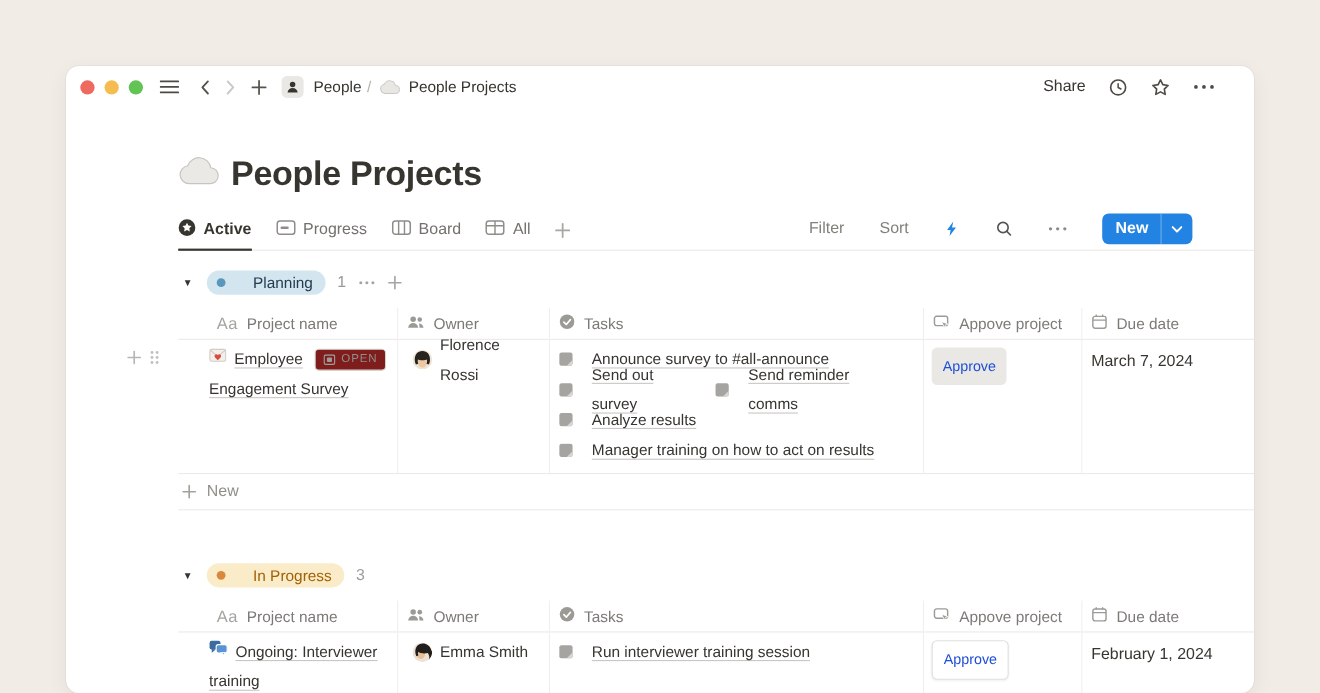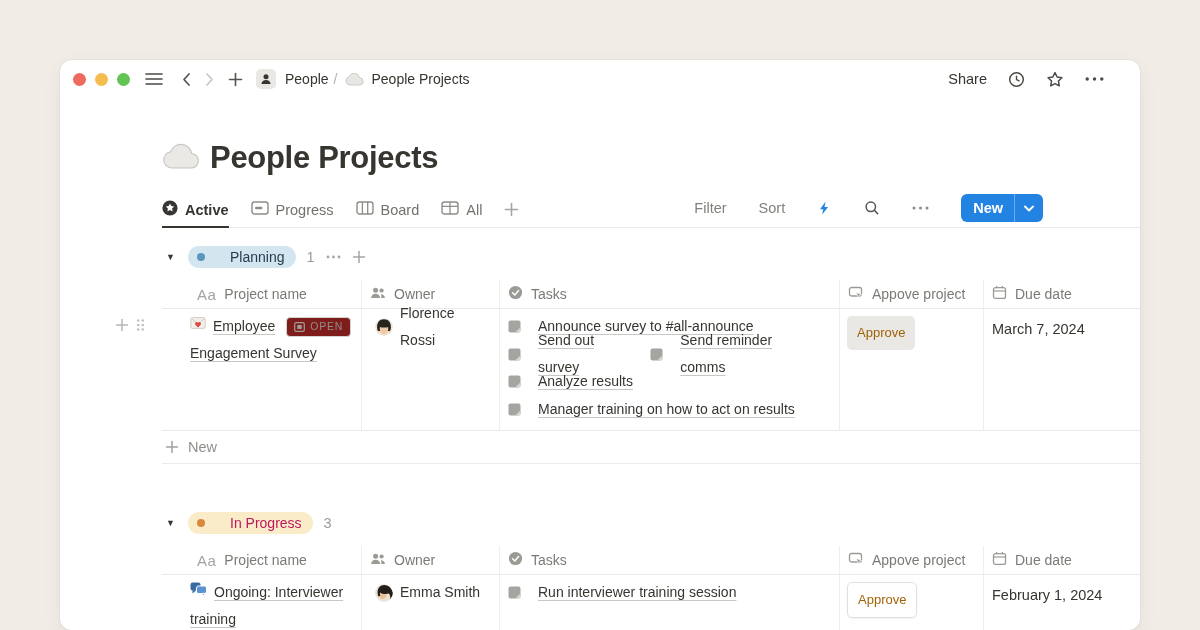--- a/index.html
+++ b/index.html
@@ -36,35 +36,35 @@
   .page-title { margin-top:42px; display:flex; align-items:center; gap:11px; }
   .page-title .txt { font-size:31px; font-weight:700; letter-spacing:-.3px; color:#37352f; }
   
   .view-bar { margin-top:20px; height:32px; display:flex; align-items:flex-end;
     justify-content:space-between; border-bottom:1px solid #ebeae8; }
   .tabs { display:flex; gap:22px; }
   .tab { display:flex; align-items:center; gap:7px; font-size:14.5px; color:#73716c;
     padding-bottom:9px; margin-bottom:-1px; }
   .tab.active { color:#37352f; font-weight:700; padding-bottom:7px; border-bottom:2.5px solid #37352f; }
   .tab-add { padding-bottom:9px; display:flex; align-items:center; }
-  .view-actions { display:flex; align-items:center; gap:32px; padding-bottom:5px; margin-right:97px; }
+  .view-actions { display:flex; align-items:center; gap:32px; padding-bottom:5px; margin-right:56px; }
   .va-label { font-size:14.5px; color:#82807b; }
   .btn-new { display:flex; align-items:stretch; height:28px; background:#2383e2; border-radius:6px;
     overflow:hidden; color:#fff; }
   .btn-new .lbl { display:flex; align-items:center; padding:0 11px 0 12px; font-size:14.5px; font-weight:700; }
   .btn-new .chev { display:flex; align-items:center; padding:0 9px; border-left:1px solid rgba(255,255,255,.33); }
   
   .group-header { display:flex; align-items:center; gap:11px; margin:14px 0 0 2px; height:30px; }
   .toggle { font-size:9px; color:#37352f; width:13px; text-align:center; }
   .status-pill { display:inline-flex; align-items:center; gap:25px; height:22px;
     padding:0 11px 0 9px; border-radius:11px; font-size:14px; font-weight:500; }
   .status-pill .dot { width:8px; height:8px; border-radius:50%; }
   .pill-planning { background:#d3e5ef; color:#233c4e; }
   .pill-planning .dot { background:#5b97bd; }
-  .pill-progress { background:#fbecc9; color:#be185d; }
+  .pill-progress { background:#fbecc9; color:#a16207; }
   .pill-progress .dot { background:#d9893b; }
   .grp-count { font-size:14.5px; color:#9b9a97; }
   .grp-ic { display:inline-flex; align-items:center; }
   
   .tgrid { display:grid; grid-template-columns:200px 138px 340px 144px 156px; }
   .thead { margin-top:8px; border-bottom:1px solid #ebeae8; }
   .hcell { display:flex; align-items:center; gap:8px; height:28px; font-size:14px;
     color:#7c7a75; border-right:1px solid #f0efec; padding-left:8px; }
   .hcell:last-child { border-right:none; }
   .hcell.first { padding-left:35px; }
@@ -79,21 +79,21 @@
   .open-badge { display:inline-flex; align-items:center; gap:5px; height:20px; padding:0 7px;
     border:1px solid #d6d4d0; border-radius:4px; background:#7f1d1d; margin-left:4px;
     font-size:10.5px; letter-spacing:.8px; color:#8f8e8a; font-weight:500; flex:none; }
   .c-owner { padding-left:13px; }
   .owner-wrap { display:flex; align-items:center; gap:7px; height:27px; }
   .avatar { width:18px; height:18px; border-radius:50%; overflow:hidden; flex:none; }
   .task-line { height:27.5px; display:flex; align-items:center; }
   .task { display:inline-flex; align-items:center; gap:17px; margin-right:15px; font-weight:400; }
   .task svg { flex:none; }
   .c-approve { padding-left:7px; padding-top:7px; }
-  .btn-approve { font-size:13px; color:#a16207; padding:3px 10px 4px; border-radius:5px; display:inline-block; }
+  .btn-approve { font-size:13px; color:#1d4ed8; padding:3px 10px 4px; border-radius:5px; display:inline-block; }
   .btn-approve.filled { background:#e9e8e5; }
   .btn-approve.outline { background:#fff; border:1px solid #e1e0dd; box-shadow:0 1px 2px rgba(15,15,15,.06); }
   .c-due { padding-top:7px; font-size:14.5px; }
   .row-controls { position:absolute; left:-47px; top:9px; display:flex; align-items:center; gap:7px; }
   .new-row { height:33px; display:flex; align-items:center; gap:9px; padding-left:3px;
     border-bottom:1px solid #ebeae8; color:#918f8a; font-size:14.5px; }
   .grp2 { margin-top:44px; }
 </style>
 </head>
 <body>

